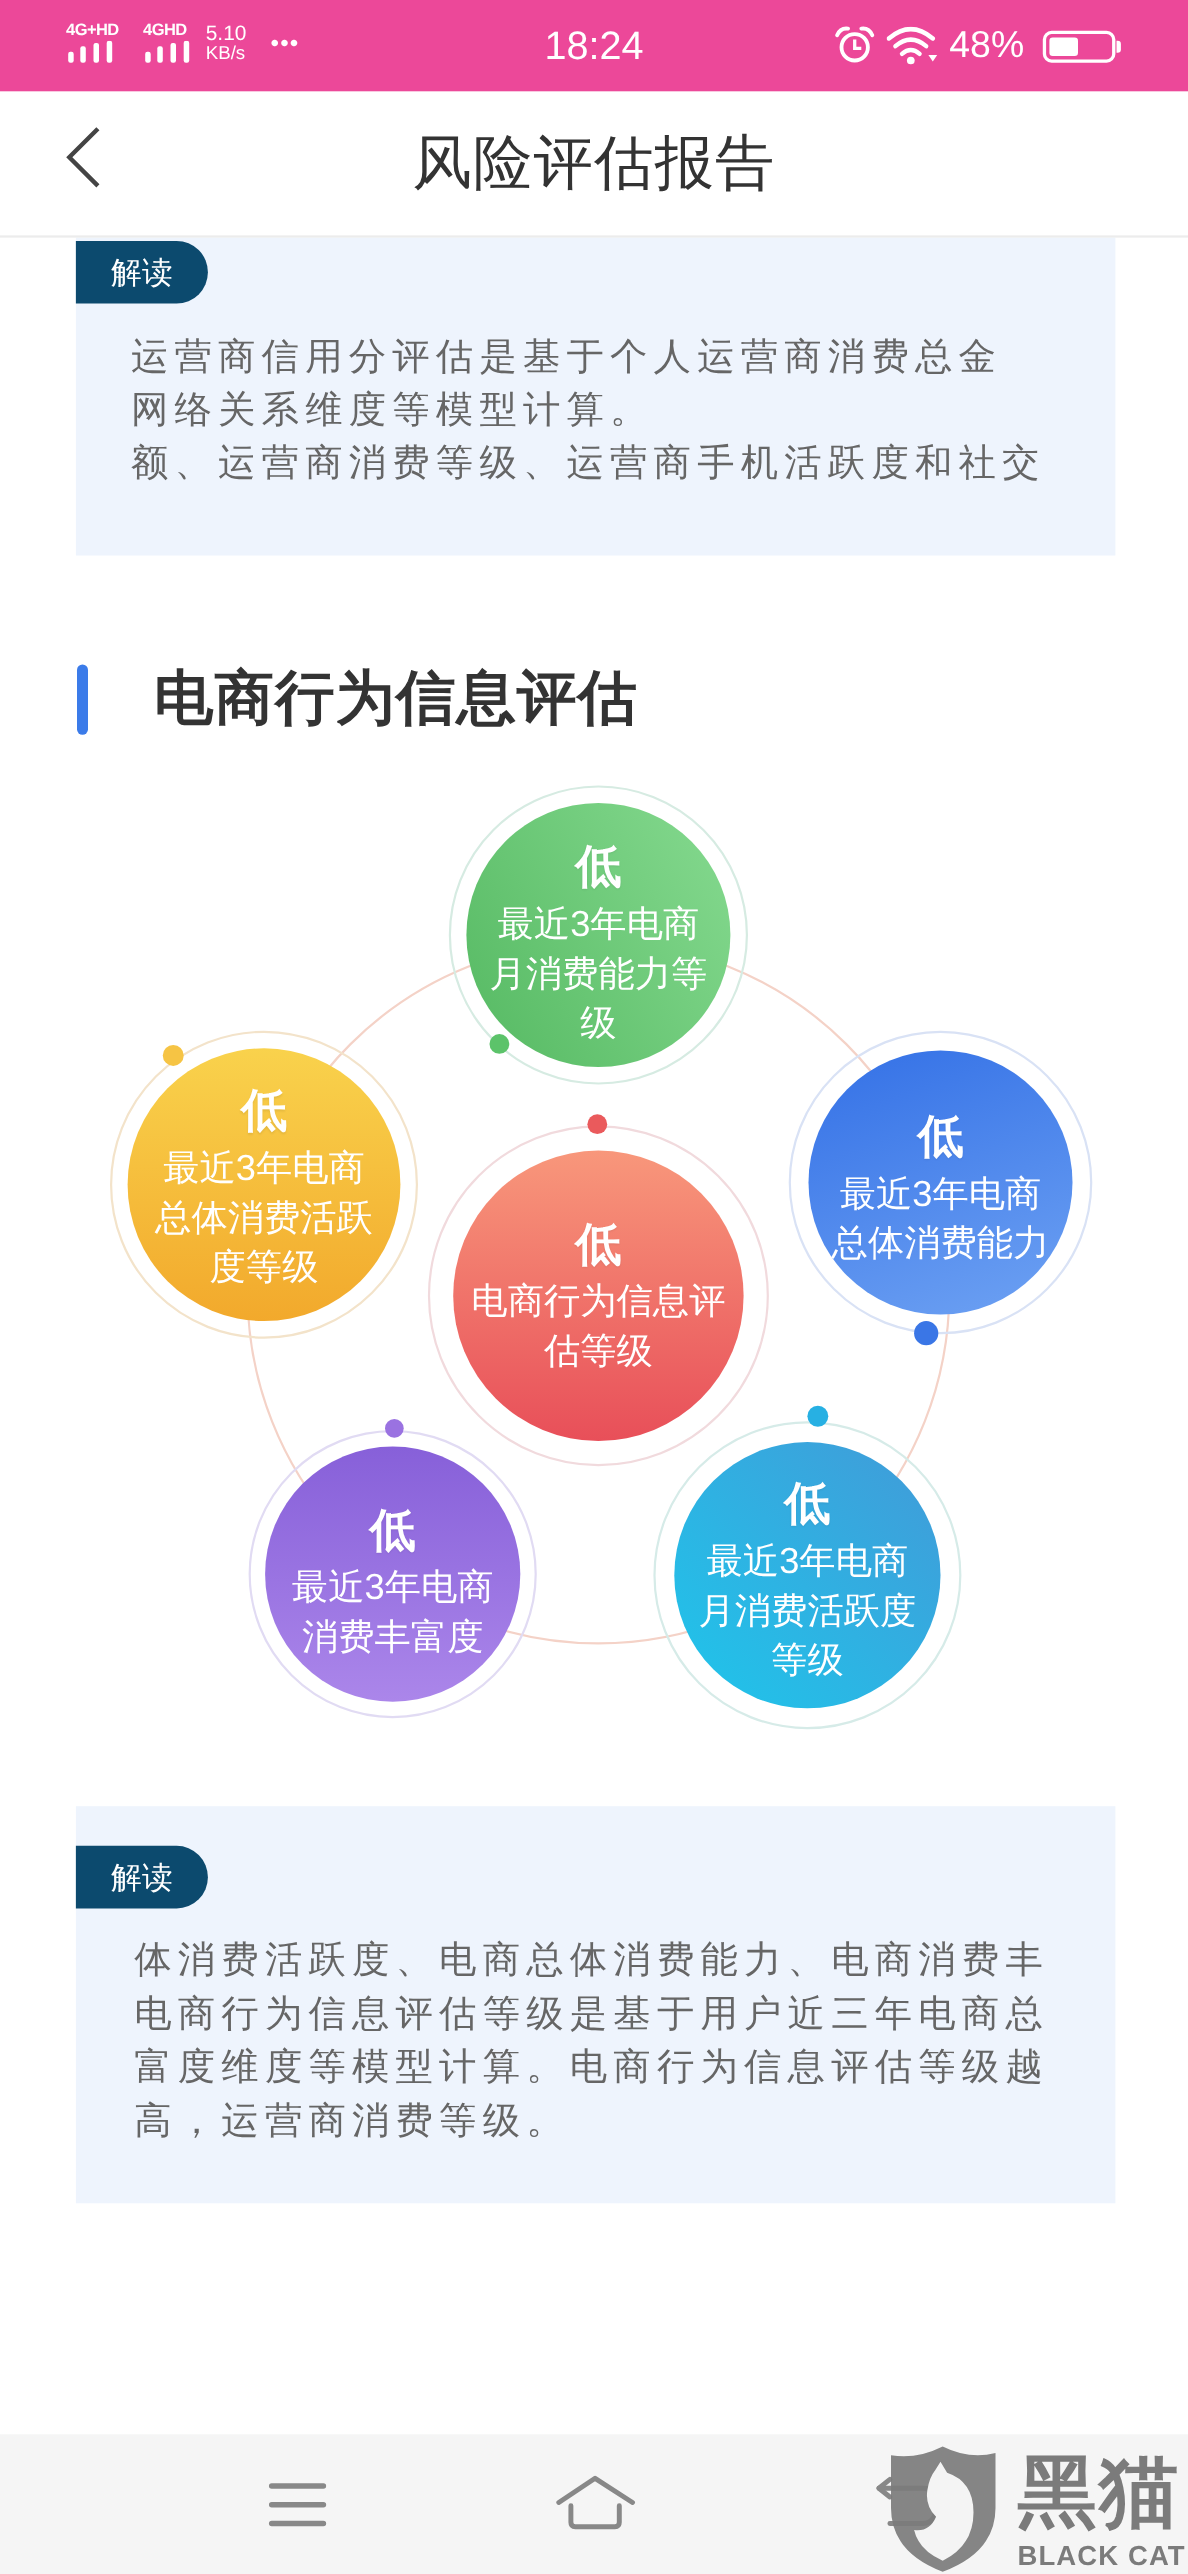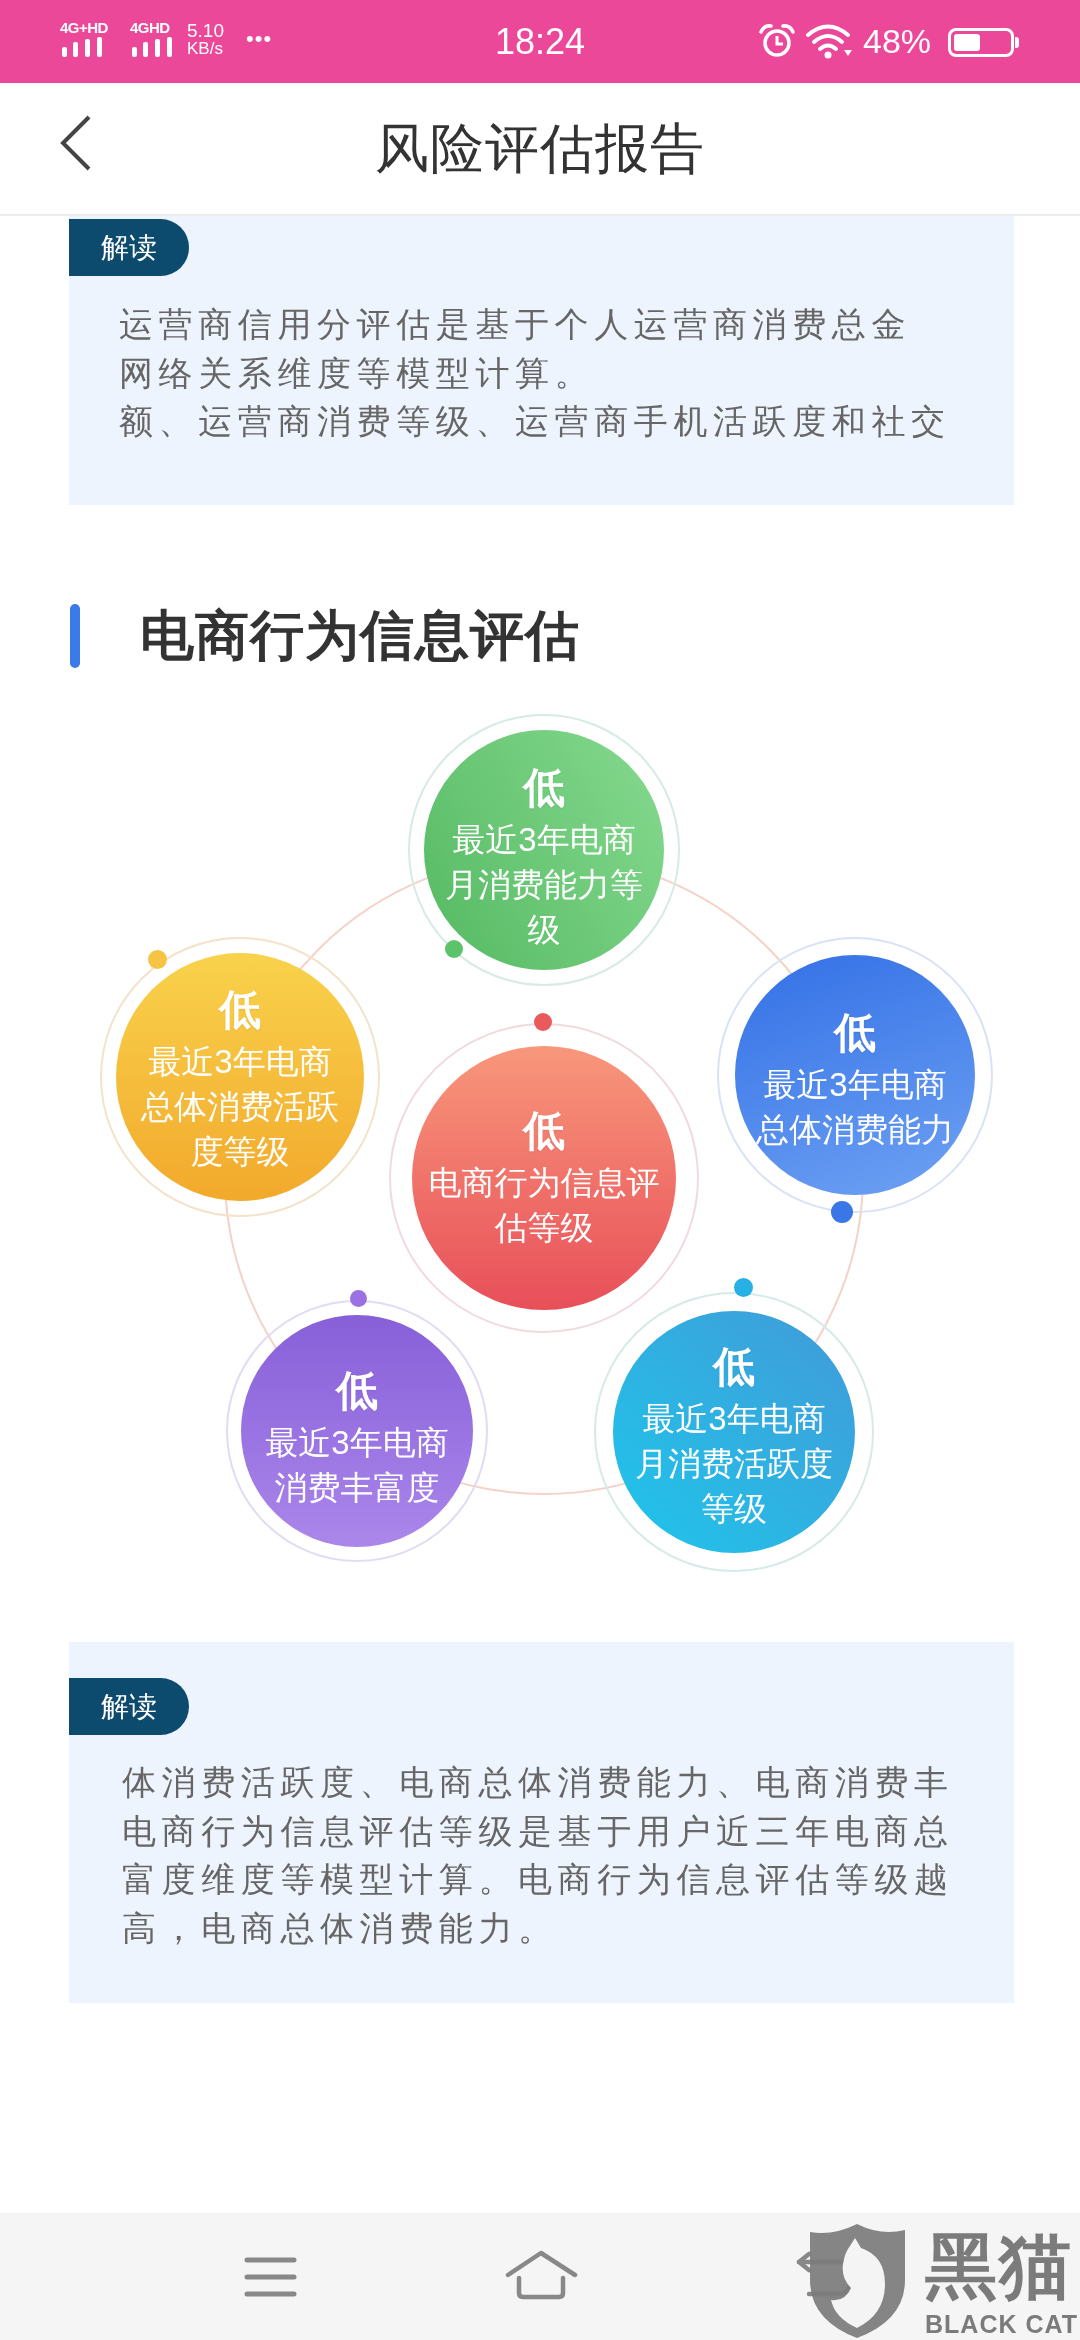--- a/index.html
+++ b/index.html
@@ -198,21 +198,21 @@
     <div class="dot" style="left: 734px; top: 1278px; width: 19px; height: 19px; background: rgb(39, 176, 227);"></div>
   </div>
 </div>
 
 <div class="card" style="top:1642px;height:361px;">
   <div class="badge">解读</div>
   <div class="card-text" style="left:53px;top:116px;">
     <span class="card-line">体消费活跃度、电商总体消费能力、电商消费丰</span>
     <span class="card-line">电商行为信息评估等级是基于用户近三年电商总</span>
     <span class="card-line">富度维度等模型计算。电商行为信息评估等级越</span>
-    <span class="card-line">高，电商总体消费能力。</span>
+    <span class="card-line">高，运营商消费等级。</span>
   </div>
 </div>
 
 <div class="nav-bar">
   <div class="nav-btn" style="left:200px;">
     <svg width="140" height="127">
       <line x1="47" y1="47" x2="94" y2="47" stroke="#888" stroke-width="5" stroke-linecap="round"></line>
       <line x1="47" y1="64" x2="94" y2="64" stroke="#888" stroke-width="5" stroke-linecap="round"></line>
       <line x1="47" y1="81" x2="94" y2="81" stroke="#888" stroke-width="5" stroke-linecap="round"></line>
     </svg>

